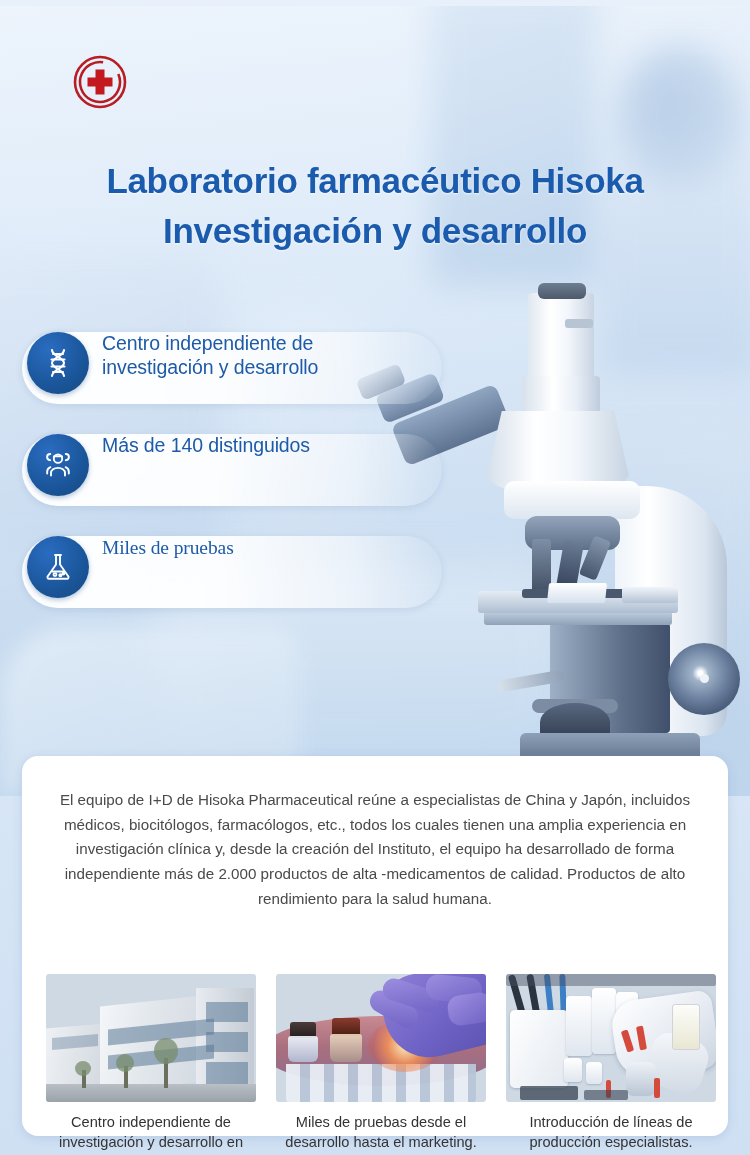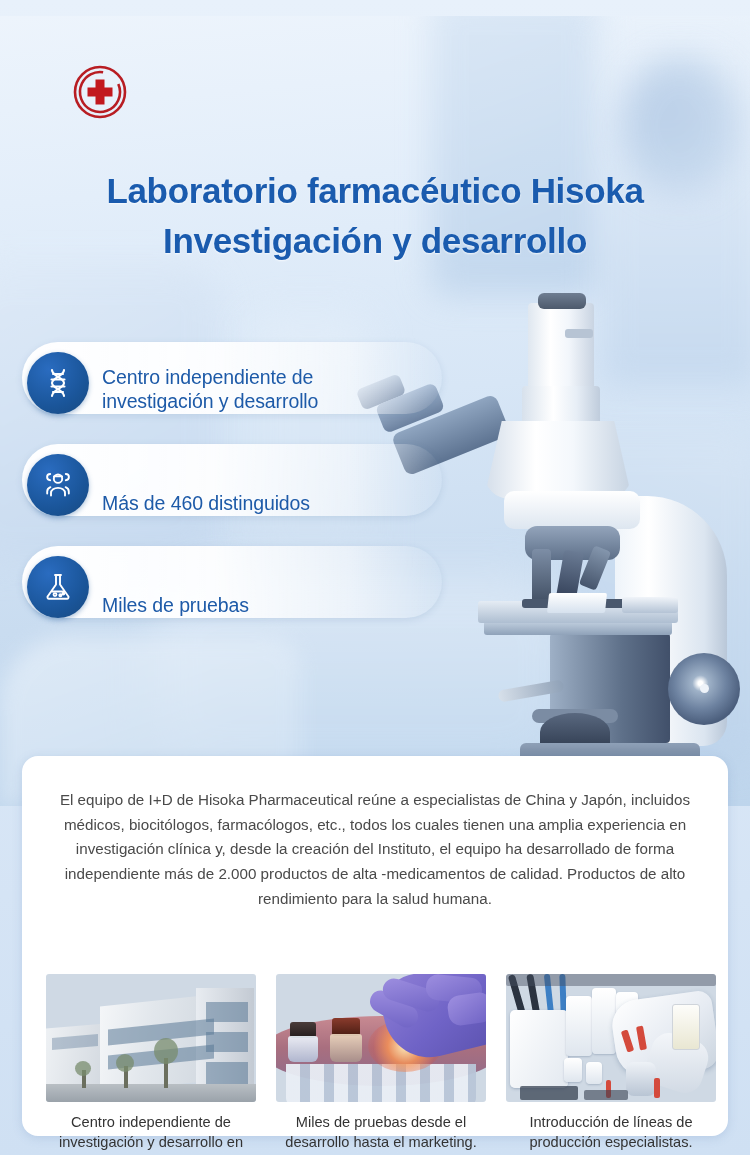--- a/index.html
+++ b/index.html
@@ -9,21 +9,21 @@
     background:#dce9f7;
     overflow:hidden;
   }
   .page{
     position:relative;width:750px;height:1155px;overflow:hidden;
     background:linear-gradient(180deg,#e8f1fb 0%,#dbe8f7 55%,#cfe0f3 100%);
   }
 
   
   .hero{
-    position:absolute;left:0;top:16px;width:750px;height:790px;overflow:hidden;
+    position:absolute;left:0;top:6px;width:750px;height:790px;overflow:hidden;
     background:linear-gradient(175deg,#edf4fc 0%,#e3eefa 22%,#d7e6f6 48%,#c9dcf0 72%,#bed5ec 100%);
   }
   
   .bgshape{position:absolute;filter:blur(16px);opacity:.55;}
   .bg1{left:430px;top:-20px;width:170px;height:300px;background:linear-gradient(160deg,#cfe0f2,#aac6e4);border-radius:14px;}
   .bg2{left:600px;top:10px;width:160px;height:360px;background:linear-gradient(180deg,#e7f0fa,#b9d0ea);border-radius:10px;}
   .bg3{left:620px;top:40px;width:120px;height:140px;background:radial-gradient(circle at 40% 40%,#9cb9dc,#c8dbef);border-radius:50%;}
   .bg4{left:-40px;top:250px;width:260px;height:300px;background:linear-gradient(150deg,#dfeaf7,#bed3ec);border-radius:40px;}
   .bg5{left:150px;top:560px;width:420px;height:200px;background:linear-gradient(180deg,#eaf2fb,#c7dcf1);border-radius:60px;filter:blur(22px);}
   .bg6{left:560px;top:420px;width:200px;height:330px;background:linear-gradient(200deg,#dbe8f6,#b4cde8);border-radius:20px;}
@@ -78,35 +78,35 @@
   }
   .title .l2{display:block;}
 
   
   .pills{position:absolute;left:22px;top:326px;width:420px;}
   .pill{
     position:relative;height:72px;margin-bottom:30px;
     border-radius:36px;
     background:linear-gradient(90deg,rgba(255,255,255,.97) 0%,rgba(255,255,255,.93) 46%,rgba(255,255,255,.55) 78%,rgba(255,255,255,0) 100%);
     box-shadow:0 2px 7px rgba(90,125,170,.16);
-    display:flex;align-items:flex-end;
+    display:flex;align-items:flex-start;
   }
   .pill .ic{
     width:62px;height:62px;border-radius:50%;margin-left:5px;flex:0 0 62px;
     background:radial-gradient(circle at 35% 28%,#2a6cc0,#1a5599 62%,#17497f 100%);
     box-shadow:0 2px 5px rgba(26,85,153,.35);
     display:flex;align-items:center;justify-content:center;
   }
   .pill .ic svg{display:block;}
   .pill .tx{
     margin-left:13px;color:#1d5aa8;font-size:19.5px;line-height:1.22;
     font-weight:400;letter-spacing:-.1px;
   }
   .pill .tx span{display:block;white-space:nowrap;}
-  .pill-3{height:72px;}
+  .pill-3{height:72px;font-family:Liberation Serif, serif;}
 
   
   .card{
     position:absolute;left:22px;top:756px;width:706px;height:380px;
     background:#ffffff;border-radius:16px;
     box-shadow:0 2px 10px rgba(110,145,190,.25);
   }
   .para{
     position:absolute;left:30px;top:32px;width:646px;
     text-align:center;color:#4a4a4a;font-size:15.2px;line-height:1.62;
@@ -240,21 +240,21 @@
             <path d="M17 6.5a4.2 4.2 0 1 1 0 8.4 4.2 4.2 0 0 1 0-8.4z"></path>
             <path d="M12.9 8.4h8.2"></path>
             <path d="M10 27.5v-2.4c0-3.1 3.2-5.2 7-5.2s7 2.1 7 5.2v2.4"></path>
             <path d="M9.2 12.2a3.1 3.1 0 1 1 0-6.2"></path>
             <path d="M6.2 25.5v-2c0-2 1.3-3.5 3.2-4.3"></path>
             <path d="M24.8 12.2a3.1 3.1 0 1 0 0-6.2"></path>
             <path d="M27.8 25.5v-2c0-2-1.3-3.5-3.2-4.3"></path>
           </svg>
         </div>
         <div class="tx">
-          <span>Más de 460 distinguidos</span>
+          <span>Más de 140 distinguidos</span>
         </div>
       </div>
 
       <div class="pill pill-3">
         <div class="ic">
           <svg width="34" height="34" viewBox="0 0 34 34" fill="none" stroke="#ffffff" stroke-width="1.9" stroke-linecap="round" stroke-linejoin="round">
             <path d="M14 5h6"></path>
             <path d="M15 5v9.5L6.8 26.2A1.6 1.6 0 0 0 8.2 28.8h17.6a1.6 1.6 0 0 0 1.4-2.6L19 14.5V5"></path>
             <path d="M11.2 21.5h11.6"></path>
             <circle cx="14" cy="24.6" r="1.5"></circle>

